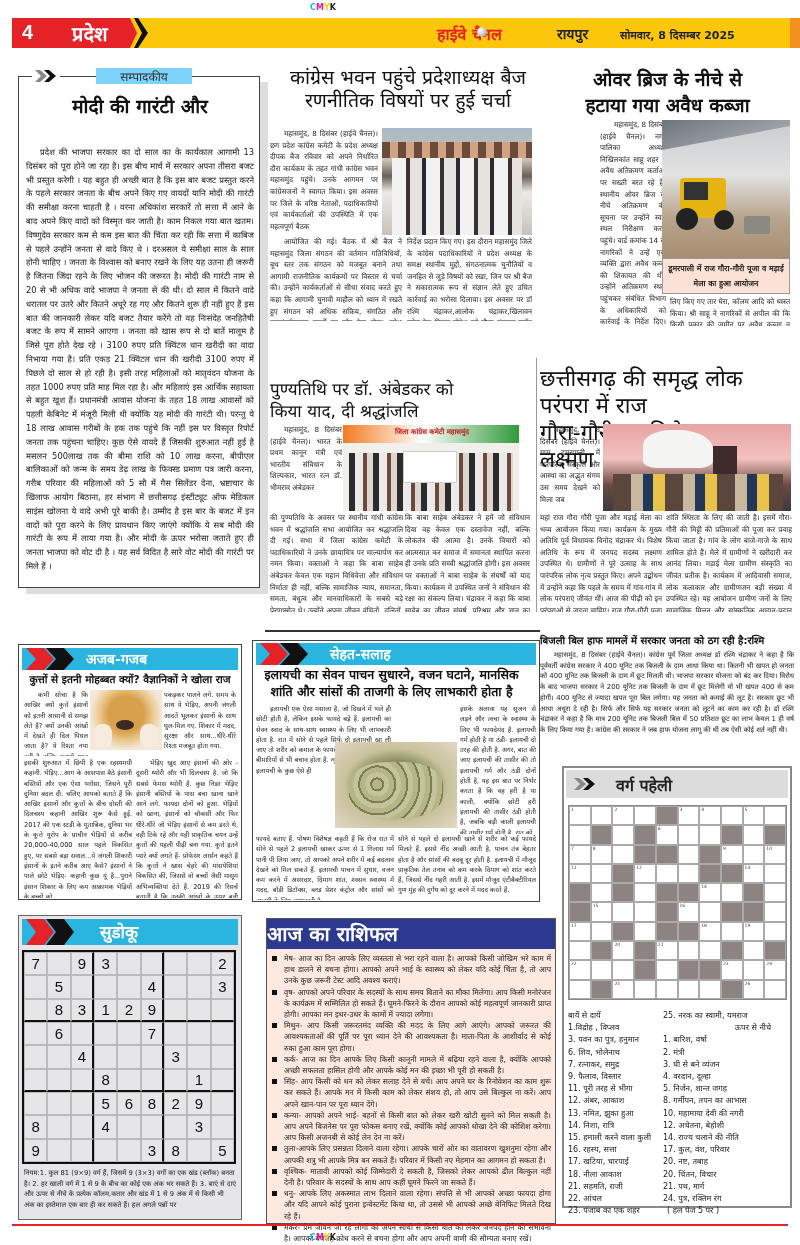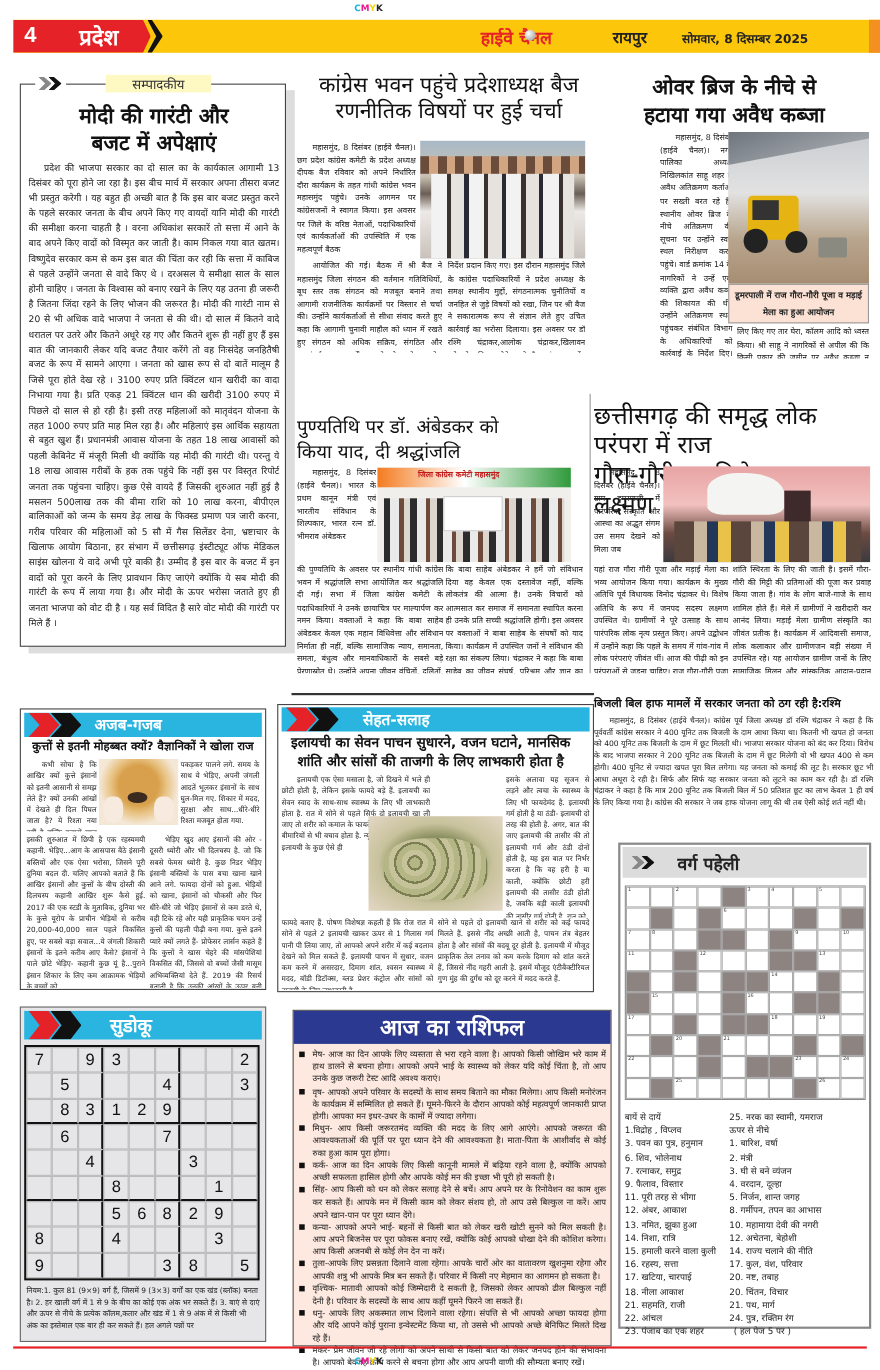--- a/index.html
+++ b/index.html
@@ -1,18 +1,18 @@
 <!DOCTYPE html>
 <html><head>
 <meta charset="utf-8">
 <style>
 *{box-sizing:border-box;margin:0;padding:0}
 body{width:800px;height:1245px;background:#fff;font-family:"DejaVu Serif",serif;color:#222;position:relative;overflow:hidden}
 .abs{position:absolute}
-.cmyk{position:absolute;left:12px;width:646px;text-align:center;font:bold 8px "DejaVu Sans",sans-serif;letter-spacing:0}
+.cmyk{position:absolute;left:0;width:646px;text-align:center;font:bold 8px "DejaVu Sans",sans-serif;letter-spacing:0}
 .cmyk .c{color:#19b3e6}.cmyk .m{color:#e6198c}.cmyk .y{color:#f2d600}.cmyk .k{color:#222}
 
 .hdr{position:absolute;left:12px;top:18px;width:788px;height:30px;background:#fcc70a}
 .hdr-red{position:absolute;left:0;top:0;width:125px;height:30px;background:#e52228;clip-path:polygon(0 0,118px 0,125px 15px,118px 30px,0 30px)}
 .hdr-chev{position:absolute;left:122px;top:0;width:14px;height:30px;background:#111;clip-path:polygon(0 0,4px 0,14px 15px,4px 30px,0 30px,8px 15px)}
 .hdr-page{position:absolute;left:10px;top:3px;color:#fff;font:bold 20px "Liberation Sans",sans-serif}
 .hdr-sec{position:absolute;left:60px;top:2px;color:#fff;font:bold 20px "DejaVu Sans",sans-serif}
 .hdr-brand{position:absolute;left:425px;top:5px;color:#e52228;font:bold 16px "DejaVu Sans",sans-serif}
 .hdr-city{position:absolute;left:545px;top:6px;color:#222;font:bold 14px "DejaVu Sans",sans-serif}
 .hdr-date{position:absolute;left:608px;top:9px;color:#222;font:bold 11px "DejaVu Sans",sans-serif}
@@ -34,21 +34,21 @@
 .sud{position:absolute;left:22px;top:950px;width:214px;height:214px;border:2px solid #111;display:grid;grid-template-columns:repeat(9,1fr);grid-template-rows:repeat(9,1fr)}
 .sud div{border:1px solid #bbb;font:15px "Liberation Sans",sans-serif;display:flex;align-items:center;justify-content:center;color:#111}
 
 .cw{position:absolute;left:598px;top:806px;width:188px;height:149px;display:grid;grid-template-columns:repeat(10,1fr);grid-template-rows:repeat(8,1fr);border:1px solid #888}
 .cw div{border:1px solid #aaa;background:#fff;position:relative}
 .cw div.b{background:#8d8482}
 .cw div span{position:absolute;left:1px;top:0;font:4.5px "DejaVu Sans",sans-serif;color:#444}
 .clues{font-family:"DejaVu Sans",sans-serif;font-size:8px;line-height:12.2px;color:#222}
 
 .rashi{position:absolute;left:266px;top:918px;width:290px;height:306px;background:#fde9e0;border:1px solid #555}
-.rashi-title{position:absolute;left:0;top:0;width:288px;height:30px;background:#2b3990;color:#fff;font:bold 20px "DejaVu Sans",sans-serif;text-align:center;line-height:30px}
+.rashi-title{position:absolute;left:0;top:0;width:288px;height:30px;background:#2b3990;color:#fff;font:bold 20px "DejaVu Sans",sans-serif;line-height:30px}
 .rashi ul{position:absolute;left:4px;top:34px;width:280px;list-style:none;font-family:"DejaVu Sans",sans-serif;font-size:7.6px;line-height:11.2px;color:#222}
 .rashi li{position:relative;padding-left:13px;text-align:justify;margin-bottom:0}
 .rashi li:before{content:"";position:absolute;left:1px;top:3px;width:5px;height:5px;background:#111}
 </style>
 </head>
 <body>
 
 <div class="cmyk" style="top:3px"><span class="c">C</span><span class="m">M</span><span class="y">Y</span><span class="k">K</span></div>
 
 <div class="hdr">
@@ -61,24 +61,23 @@
   <span class="hdr-city">रायपुर</span>
   <span class="hdr-date">सोमवार, 8 दिसम्बर 2025</span>
   <div class="hdr-orange"></div>
 </div>
 
 <div class="ed-shadow"></div>
 <div class="ed-inner"></div>
 <div class="abs" style="left:32px;top:68px;width:28px;height:16px;background:#fff"></div>
 <div class="abs" style="left:35px;top:70px;width:12px;height:12px;background:#888;clip-path:polygon(0 0,5px 0,12px 6px,5px 12px,0 12px,6px 6px)"></div>
 <div class="abs" style="left:44px;top:70px;width:12px;height:12px;background:#111;clip-path:polygon(0 0,5px 0,12px 6px,5px 12px,0 12px,6px 6px)"></div>
-<div class="abs" style="left:96px;top:68px;width:96px;height:16px;background:#fef9c3;text-align:center;font:12px 'DejaVu Sans',sans-serif;color:#333">सम्पादकीय</div>
+<div class="abs" style="left:96px;top:68px;width:96px;height:16px;background:#7dd3fc;text-align:center;font:12px 'DejaVu Sans',sans-serif;color:#333">सम्पादकीय</div>
 <div class="abs h1" style="left:26px;top:94px;width:228px;font-size:19px;line-height:24px">
     <div>मोदी की गारंटी और</div>
-    <div>बजट में अपेक्षाएं</div>
   </div>
 <div class="abs txt" style="left:26px;top:146px;width:228px;height:438px;overflow:hidden;font-size:8.3px;line-height:13.8px">
     <p>प्रदेश की भाजपा सरकार का दो साल का के कार्यकाल आगामी 13 दिसंबर को पूरा होने जा रहा है। इस बीच मार्च में सरकार अपना तीसरा बजट भी प्रस्तुत करेगी । यह बहुत ही अच्छी बात है कि इस बार बजट प्रस्तुत करने के पहले सरकार जनता के बीच अपने किए गए वायदों यानि मोदी की गारंटी की समीक्षा करना चाहती है । वरना अधिकांश सरकारें तो सत्ता में आने के बाद अपने किए वादों को विस्मृत कर जाती है। काम निकल गया बात खतम। विष्णुदेव सरकार कम से कम इस बात की चिंता कर रही कि सत्ता में काबिज से पहले उन्होंने जनता से वादे किए थे । दरअसल ये समीक्षा साल के साल होनी चाहिए । जनता के विश्वास को बनाए रखने के लिए यह उतना ही जरूरी है जितना जिंदा रहने के लिए भोजन की जरूरत है। मोदी की गारंटी नाम से 20 से भी अधिक वादे भाजपा ने जनता से की थी। दो साल में कितने वादे धरातल पर उतरे और कितने अधूरे रह गए और कितने शुरू ही नहीं हुए हैं इस बात की जानकारी लेकर यदि बजट तैयार करेंगे तो वह निःसंदेह जनहितैषी बजट के रूप में सामने आएगा । जनता को खास रूप से दो बातें मालूम है जिसे पूरा होते देख रहे । 3100 रुपए प्रति क्विंटल धान खरीदी का वादा निभाया गया है। प्रति एकड़ 21 क्विंटल धान की खरीदी 3100 रुपए में पिछले दो साल से हो रही है। इसी तरह महिलाओं को मातृवंदन योजना के तहत 1000 रुपए प्रति माह मिल रहा है। और महिलाएं इस आर्थिक सहायता से बहुत खुश हैं। प्रधानमंत्री आवास योजना के तहत 18 लाख आवासों को पहली केबिनेट में मंजूरी मिली थी क्योंकि यह मोदी की गारंटी थी। परन्तु ये 18 लाख आवास गरीबों के हक तक पहुंचे कि नहीं इस पर विस्तृत रिपोर्ट जनता तक पहुंचना चाहिए। कुछ ऐसे वायदे हैं जिसकी शुरुआत नहीं हुई है मसलन 500लाख तक की बीमा राशि को 10 लाख करना, बीपीएल बालिकाओं को जन्म के समय डेढ़ लाख के फिक्स्ड प्रमाण पत्र जारी करना, गरीब परिवार की महिलाओं को 5 सौ में गैस सिलेंडर देना, भ्रष्टाचार के खिलाफ आयोग बिठाना, हर संभाग में छत्तीसगढ़ इंस्टीट्यूट ऑफ मेडिकल साइंस खोलना ये वादे अभी पूरे बाकी है। उम्मीद है इस बार के बजट में इन वादों को पूरा करने के लिए प्रावधान किए जाएंगे क्योंकि ये सब मोदी की गारंटी के रूप में लाया गया है। और मोदी के ऊपर भरोसा जताते हुए ही जनता भाजपा को वोट दी है । यह सर्व विदित है सारे वोट मोदी की गारंटी पर मिले हैं ।</p>
   </div>
 
 <div class="abs h1" style="left:268px;top:66px;width:280px;font-size:19.5px;line-height:23px;font-weight:normal">
     <div>कांग्रेस भवन पहुंचे प्रदेशाध्यक्ष बैज</div>
     <div>रणनीतिक विषयों पर हुई चर्चा</div>
   </div>
 <div class="abs txt" style="left:270px;top:128px;width:108px;height:106px;overflow:hidden;font-size:7.2px;line-height:11.6px">
@@ -117,21 +116,21 @@
 
 <div class="abs h1" style="left:270px;top:378px;width:264px;font-size:17px;line-height:22px;font-weight:normal;text-align:left">
     <div>पुण्यतिथि पर डॉ. अंबेडकर को</div>
     <div>किया याद, दी श्रद्धांजलि</div>
   </div>
 <div class="abs txt" style="left:270px;top:424px;width:72px;height:87px;overflow:hidden;font-size:7.2px;line-height:11.6px">
     <p>महासमुंद, 8 दिसंबर (हाईवे चैनल)। भारत के प्रथम कानून मंत्री एवं भारतीय संविधान के शिल्पकार, भारत रत्न डॉ. भीमराव अंबेडकर</p>
   </div>
 <div class="photo" style="left:343px;top:425px;width:176px;height:86px;background:#f1efec">
   <div class="abs" style="left:0;top:0;width:176px;height:18px;background:linear-gradient(90deg,#f47b20,#fff 45%,#2f9a3b)"></div>
-  <div class="abs" style="left:14px;top:2px;width:120px;text-align:center;font:bold 7px 'DejaVu Sans',sans-serif;color:#c21a1a">जिला कांग्रेस कमेटी महासमुंद</div>
+  <div class="abs" style="left:29px;top:2px;width:120px;text-align:center;font:bold 7px 'DejaVu Sans',sans-serif;color:#c21a1a">जिला कांग्रेस कमेटी महासमुंद</div>
   <div class="abs" style="left:6px;top:28px;width:164px;height:58px;background:repeating-linear-gradient(90deg,#2c2c2c 0 6px,#eaeaea 6px 14px,#6e4a3b 14px 18px,#dcd6cf 18px 24px)"></div>
   <div class="abs" style="left:60px;top:26px;width:54px;height:32px;background:#fff;border:1px solid #ccc"></div>
 </div>
 <div class="abs txt" style="left:270px;top:512px;width:133px;height:100px;overflow:hidden;font-size:7.2px;line-height:11.6px">
     <p style="text-indent:0">की पुण्यतिथि के अवसर पर स्थानीय गांधी कांग्रेस भवन में श्रद्धांजलि सभा आयोजित कर श्रद्धांजलि दी गई। सभा में जिला कांग्रेस कमेटी के पदाधिकारियों ने उनके छायाचित्र पर माल्यार्पण कर नमन किया। वक्ताओं ने कहा कि बाबा साहेब अंबेडकर केवल एक महान विधिवेत्ता और संविधान निर्माता ही नहीं, बल्कि सामाजिक न्याय, समानता, समता, बंधुत्व और मानवाधिकारों के सबसे बड़े प्रेरणास्रोत थे। उन्होंने अपना जीवन वंचितों, दलितों, शोषितों, महिलाओं और पिछड़े वर्गों के उत्थान के लिए समर्पित किया। पूर्व नगरपालिका उपाध्यक्ष कृष्णा कुमार चंद्राकर ने कहा</p>
   </div>
 <div class="abs txt" style="left:405px;top:512px;width:125px;height:100px;overflow:hidden;font-size:7.2px;line-height:11.6px">
     <p style="text-indent:0">कि बाबा साहेब अंबेडकर ने हमें जो संविधान दिया वह केवल एक दस्तावेज नहीं, बल्कि लोकतंत्र की आत्मा है। उनके विचारों को आत्मसात कर समाज में समानता स्थापित करना ही उनके प्रति सच्ची श्रद्धांजलि होगी। इस अवसर पर वक्ताओं ने बाबा साहेब के संघर्षों को याद किया। कार्यक्रम में उपस्थित जनों ने संविधान की रक्षा का संकल्प लिया। चंद्राकर ने कहा कि बाबा साहेब का जीवन संघर्ष, परिश्रम और ज्ञान का प्रतीक है।</p>
   </div>
 
@@ -389,21 +388,21 @@
       <div>16. रहस्य, सत्ता</div>
       <div>17. खटिया, चारपाई</div>
       <div>18. नीला आकाश</div>
       <div>21. सहमति, राजी</div>
       <div>22. आंचल</div>
       <div>23. पंजाब का एक शहर</div>
     </div>
 </div>
 <div class="abs clues" style="left:663px;top:1010px;width:108px">
   <div>25. नरक का स्वामी, यमराज</div>
-  <div style="text-align:left">ऊपर से नीचे</div>
+  <div style="text-align:right">ऊपर से नीचे</div>
   <div id="down-list">
       <div>1. बारिश, वर्षा</div>
       <div>2. मंत्री</div>
       <div>3. घी से बने व्यंजन</div>
       <div>4. वरदान, दूल्हा</div>
       <div>5. निर्जन, शान्त जगह</div>
       <div>8. गर्मीपन, तपन का आभास</div>
       <div>10. महामाया देवी की नगरी</div>
       <div>12. अचेतना, बेहोशी</div>
       <div>14. राज्य चलाने की नीति</div>

